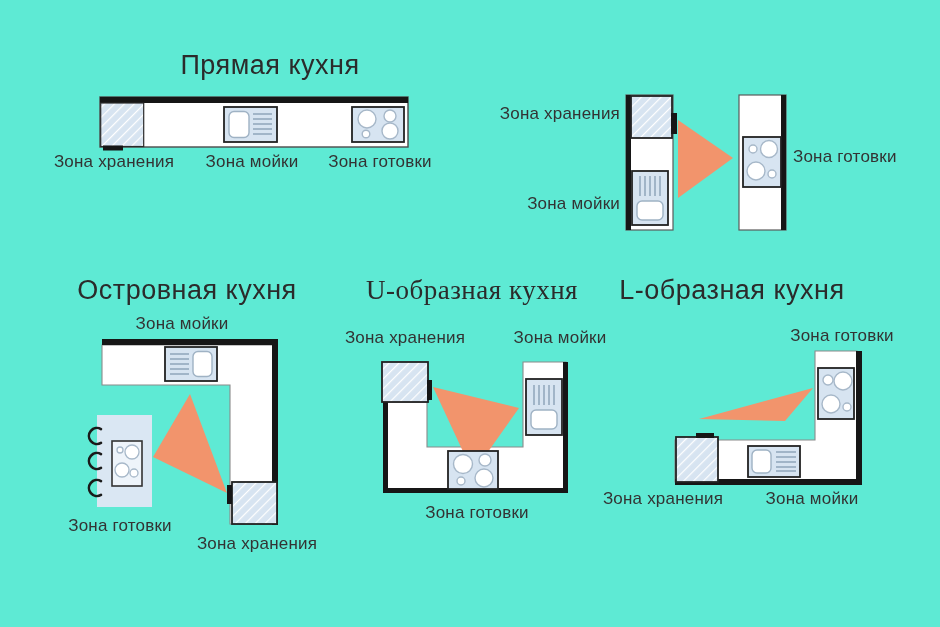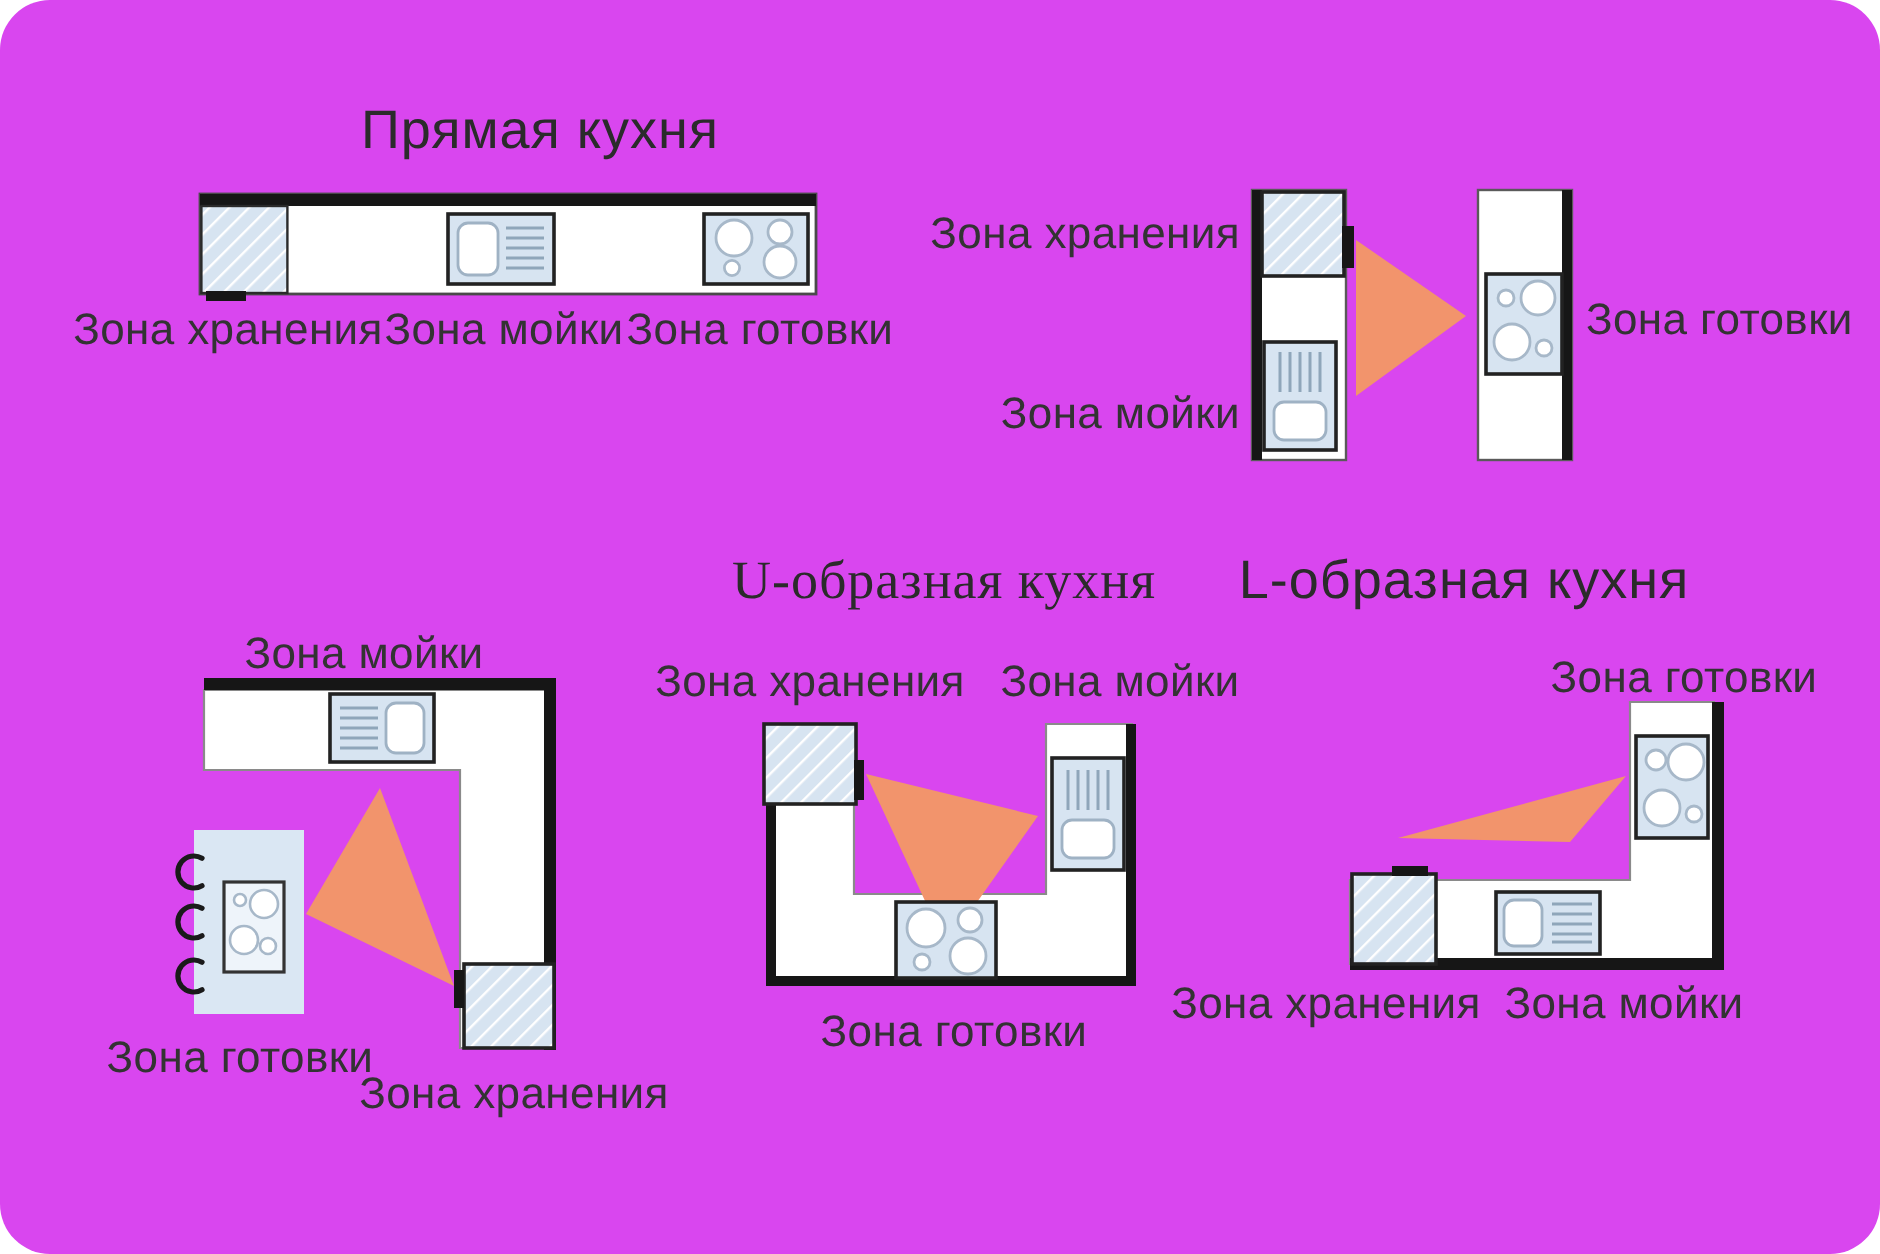--- a/index.html
+++ b/index.html
@@ -1,25 +1,25 @@
 <!DOCTYPE html>
 <html><head>
 <meta charset="utf-8">
 <style>
   html,body{margin:0;padding:0;background:#ffffff;}
   #canvas{
-    position:relative;width:940px;height:627px;background:#d946ef;overflow:hidden;
-    font-family:"Liberation Sans","DejaVu Sans",sans-serif;color:#2d2d2d;border-radius:25px;
+    position:relative;width:940px;height:627px;background:#5eead4;overflow:hidden;
+    font-family:"Liberation Sans","DejaVu Sans",sans-serif;color:#2d2d2d;
   }
   .diagram-title{
     position:absolute;font-size:27px;font-weight:300;letter-spacing:.5px;
     text-align:center;color:#2b2b2b;white-space:nowrap;
   }
   .zone-label{
-    position:absolute;font-size:22px;font-weight:300;letter-spacing:.2px;
+    position:absolute;font-size:17px;font-weight:300;letter-spacing:.2px;
     color:#333;white-space:nowrap;
   }
   .zone-label.center{text-align:center;}
   .zone-label.right{text-align:right;}
   svg{position:absolute;overflow:visible;}
 </style>
 </head>
 <body>
 
 <div id="canvas">
@@ -93,20 +93,21 @@
       <circle cx="151" cy="59" r="8.5" fill="#ffffff" stroke="#a7b8c9" stroke-width="1.4"></circle>
       <circle cx="138" cy="81" r="9" fill="#ffffff" stroke="#a7b8c9" stroke-width="1.4"></circle>
       <circle cx="154" cy="84" r="4" fill="#ffffff" stroke="#a7b8c9" stroke-width="1.4"></circle>
     </g>
   </svg>
 
   <div class="zone-label right" style="left:460px;top:104px;width:160px;">Зона хранения</div>
   <div class="zone-label right" style="left:460px;top:194px;width:160px;">Зона мойки</div>
   <div class="zone-label" style="left:793px;top:147px;width:160px;">Зона готовки</div>
 
+  <div class="diagram-title" style="left:37px;top:275px;width:300px;">Островная кухня</div>
 
   <svg style="left:60px;top:312px;" width="265" height="245" viewBox="0 0 265 245">
     <defs>
       <pattern id="hatch3" width="7" height="7" patternUnits="userSpaceOnUse" patternTransform="rotate(45)">
         <rect width="7" height="7" fill="#d7e4f1"></rect>
         <line x1="0" y1="0" x2="0" y2="7" stroke="#ffffff" stroke-width="2.4"></line>
       </pattern>
     </defs>
     <path d="M42,33 L213,33 L213,212 L170,212 L170,73 L42,73 Z" fill="#ffffff" stroke="#8a8a8a" stroke-width="1.1"></path>
     <rect x="42" y="27" width="176" height="6" fill="#161616"></rect>

